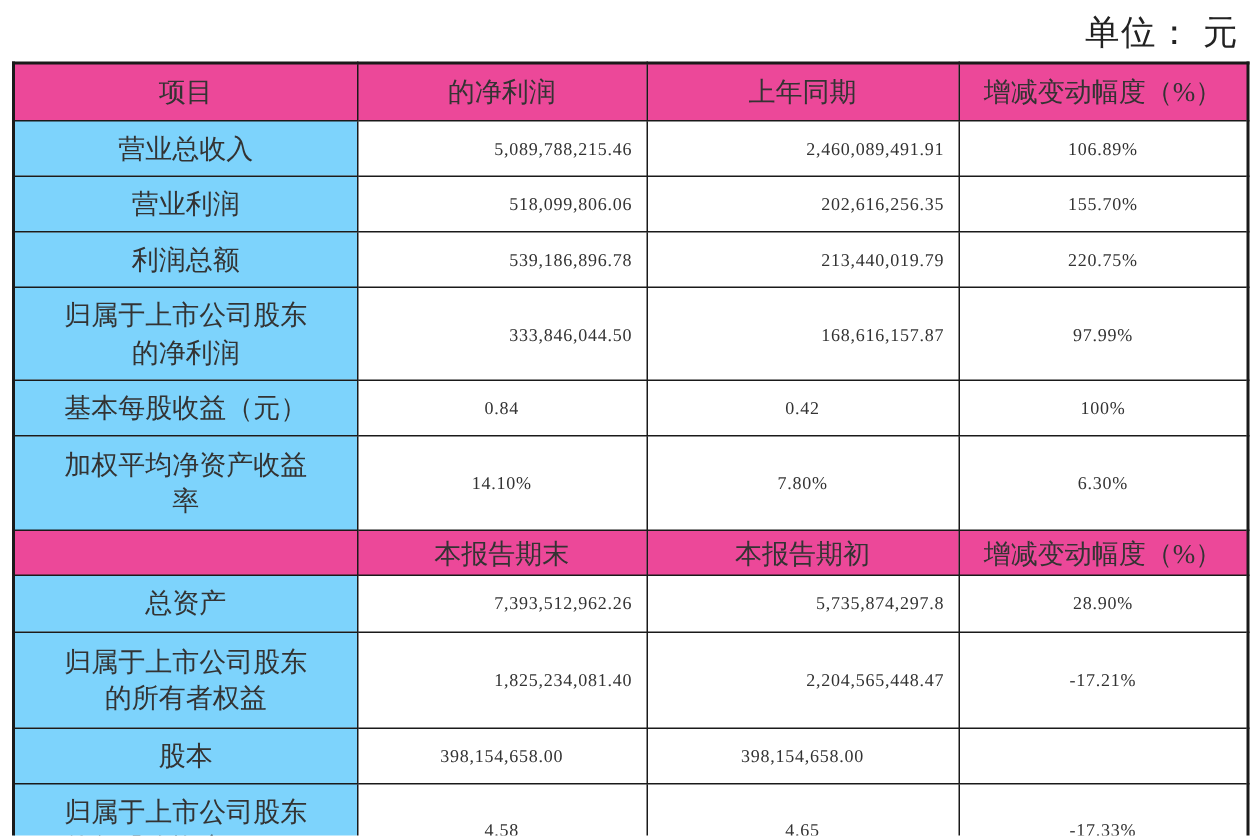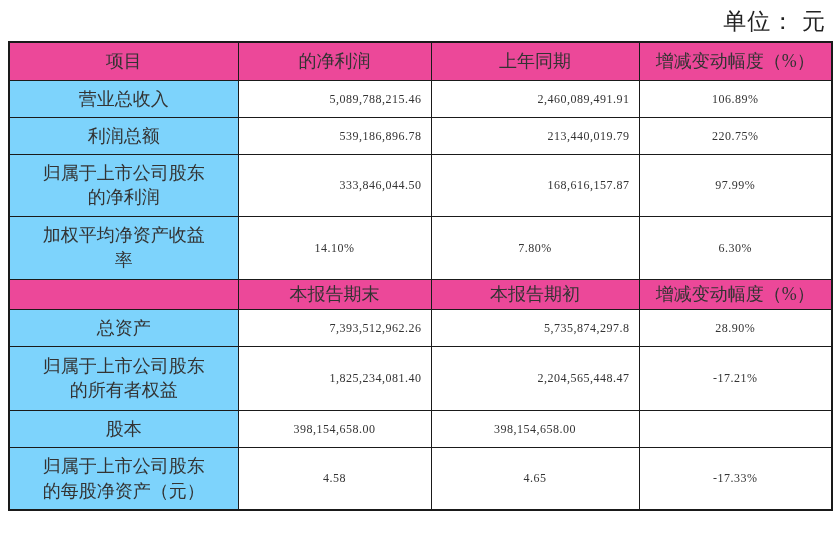--- a/index.html
+++ b/index.html
@@ -86,36 +86,48 @@
     <th>增减变动幅度（%）</th>
   </tr>
 
   <tr class="h30">
     <td class="label">营业总收入</td>
     <td class="num" data-align="right">5,089,788,215.46</td>
     <td class="num" data-align="right">2,460,089,491.91</td>
     <td class="num">106.89%</td>
   </tr>
 
+  <tr class="h30">
+    <td class="label">营业利润</td>
+    <td class="num" data-align="right">518,099,806.06</td>
+    <td class="num" data-align="right">202,616,256.35</td>
+    <td class="num">155.70%</td>
+  </tr>
 
   <tr class="h30">
     <td class="label">利润总额</td>
     <td class="num" data-align="right">539,186,896.78</td>
     <td class="num" data-align="right">213,440,019.79</td>
     <td class="num">220.75%</td>
   </tr>
 
   <tr class="h58">
     <td class="label">归属于上市公司股东
 的净利润</td>
     <td class="num" data-align="right">333,846,044.50</td>
     <td class="num" data-align="right">168,616,157.87</td>
     <td class="num">97.99%</td>
   </tr>
 
+  <tr class="h31">
+    <td class="label">基本每股收益（元）</td>
+    <td class="num" data-align="center">0.84</td>
+    <td class="num" data-align="center">0.42</td>
+    <td class="num">100%</td>
+  </tr>
 
   <tr class="h63">
     <td class="label">加权平均净资产收益
 率</td>
     <td class="num" data-align="center">14.10%</td>
     <td class="num" data-align="center">7.80%</td>
     <td class="num">6.30%</td>
   </tr>
 
   <tr class="h30">

